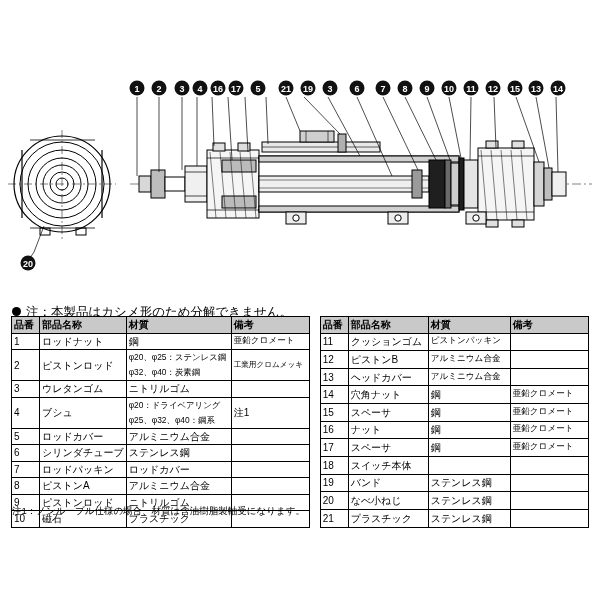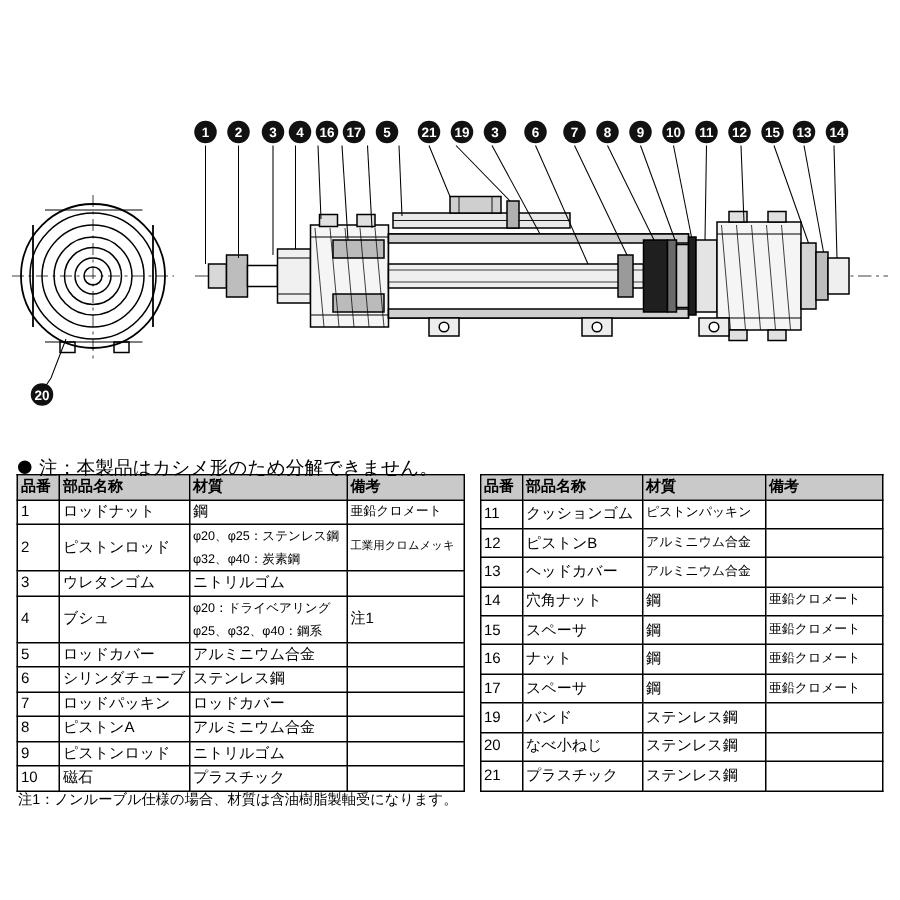--- a/index.html
+++ b/index.html
@@ -100,21 +100,21 @@
   .tr col.c2 { width: 80px; }
   .tr col.c3 { width: 82px; }
   .tr col.c4 { width: 78px; }
 
   #tables .gap { width: 10px; }
 
   
   #footnote {
     position: absolute;
     left: 12px;
-    top: 527px;
+    top: 505px;
     font-size: 9.5px;
     white-space: nowrap;
   }
 
   
   .callout-num {
     font-size: 9px;
     font-weight: bold;
     fill: #fff;
   }
@@ -475,20 +475,26 @@
           <td>鋼</td>
           <td class="small">亜鉛クロメート</td>
         </tr>
         <tr>
           <td class="num">17</td>
           <td>スペーサ</td>
           <td>鋼</td>
           <td class="small">亜鉛クロメート</td>
         </tr>
         <tr>
+          <td class="num">18</td>
+          <td>スイッチ本体</td>
+          <td></td>
+          <td></td>
+        </tr>
+        <tr>
           <td class="num">19</td>
           <td>バンド</td>
           <td>ステンレス鋼</td>
           <td></td>
         </tr>
         <tr>
           <td class="num">20</td>
           <td>なべ小ねじ</td>
           <td>ステンレス鋼</td>
           <td></td>

